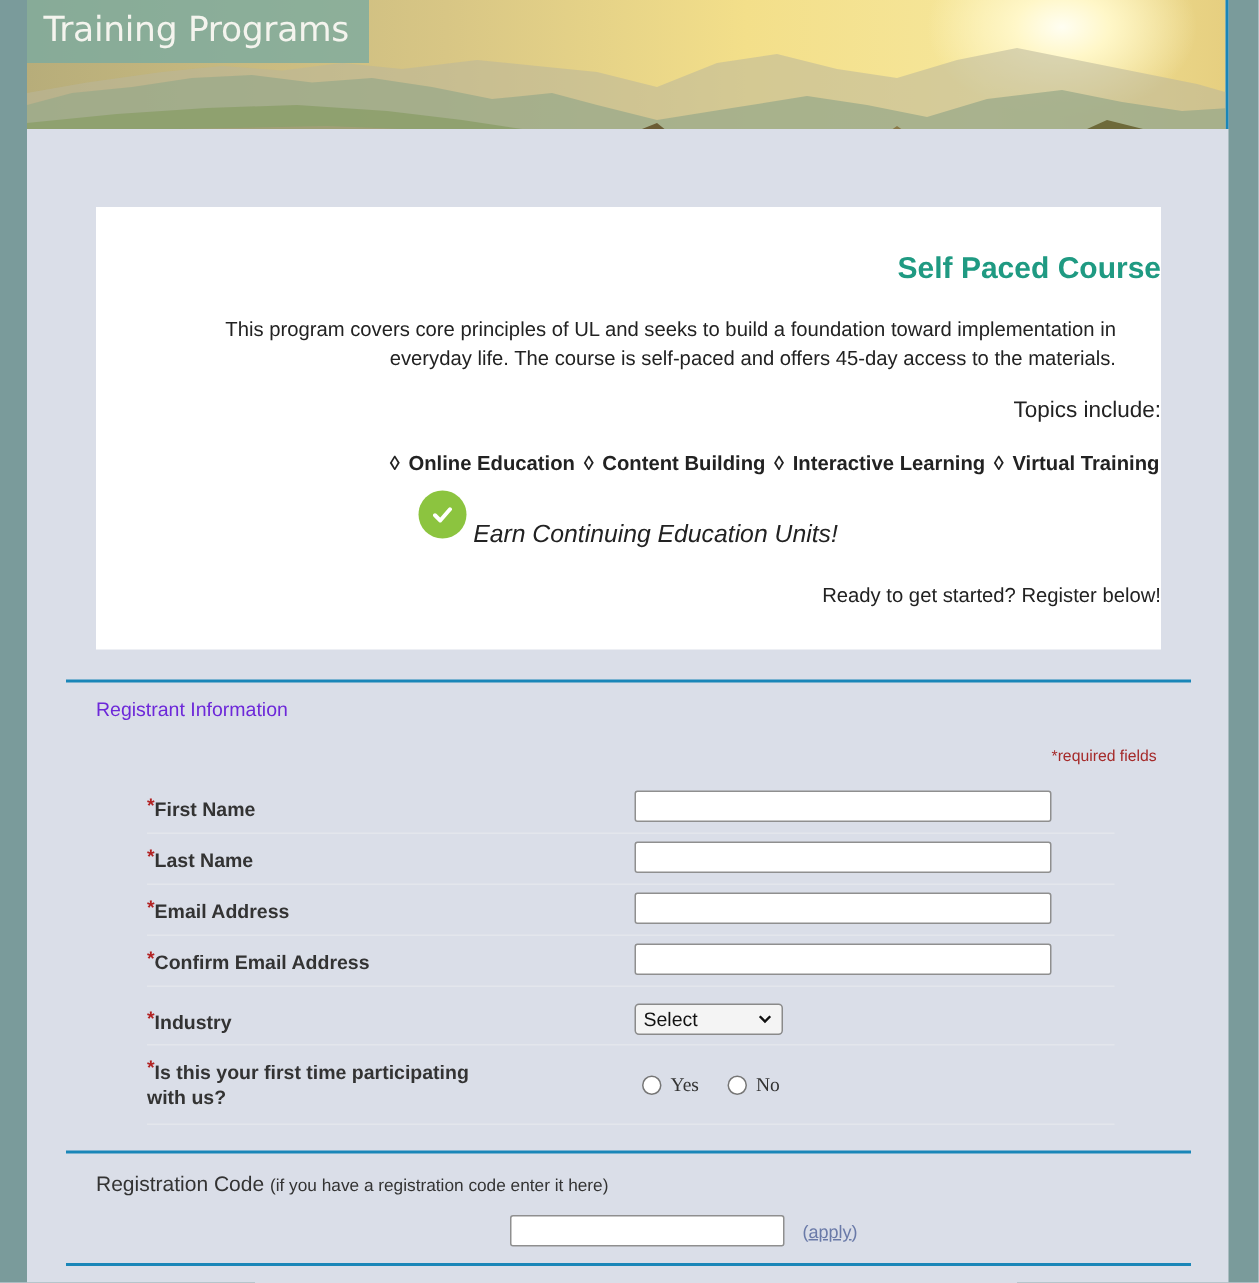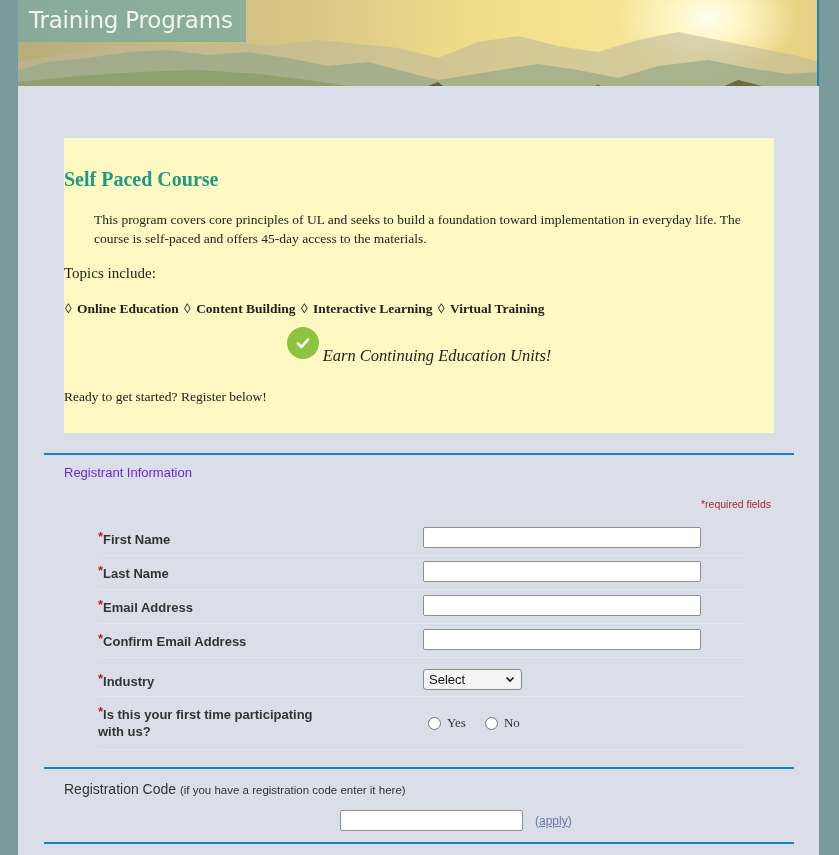--- a/index.html
+++ b/index.html
@@ -33,24 +33,24 @@
   .banner-title {
     position: absolute; left: 11px; top: 7px;
     color: #f4f4ee;
     font-size: 23px;
     font-family: "DejaVu Sans", sans-serif;
     letter-spacing: -0.2px;
   }
   .promo {
     position: absolute; left: 46px; top: 138px;
     width: 710px; height: 295px;
-    background: #fef9c3;
-    text-align: left;
+    background: #ffffff;
+    text-align: right;
     color: #222;
-    font-family: Liberation Serif, serif;
+    font-family: Liberation Sans, sans-serif;
   }
   .promo-title {
     position: absolute; left: 0; right: 0; top: 30px;
     color: #1f9a82; font-size: 20px; font-weight: bold;
   }
   .promo-desc {
     position: absolute; left: 30px; right: 30px; top: 72px;
     font-size: 13.5px; line-height: 19px;
   }
   .promo-topics-label {

